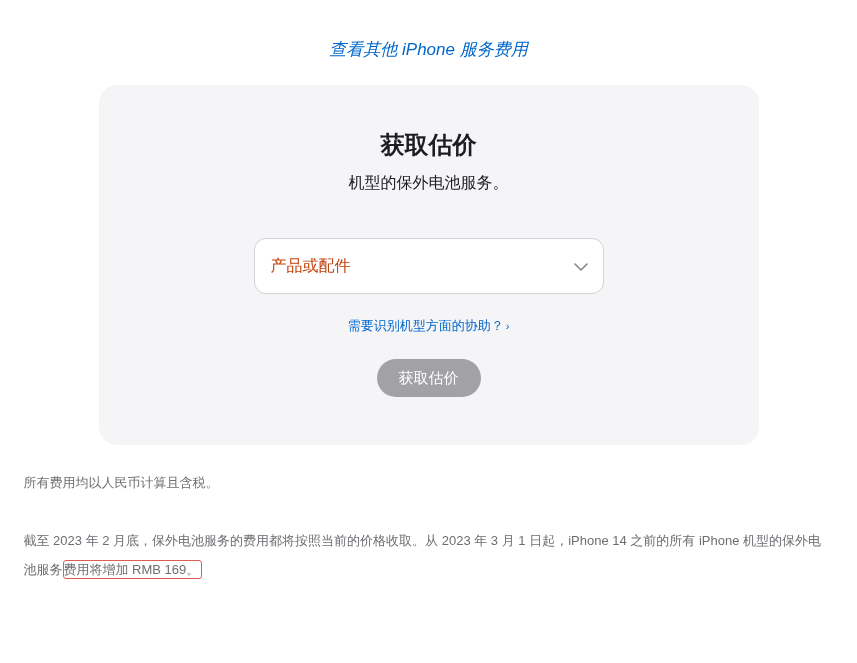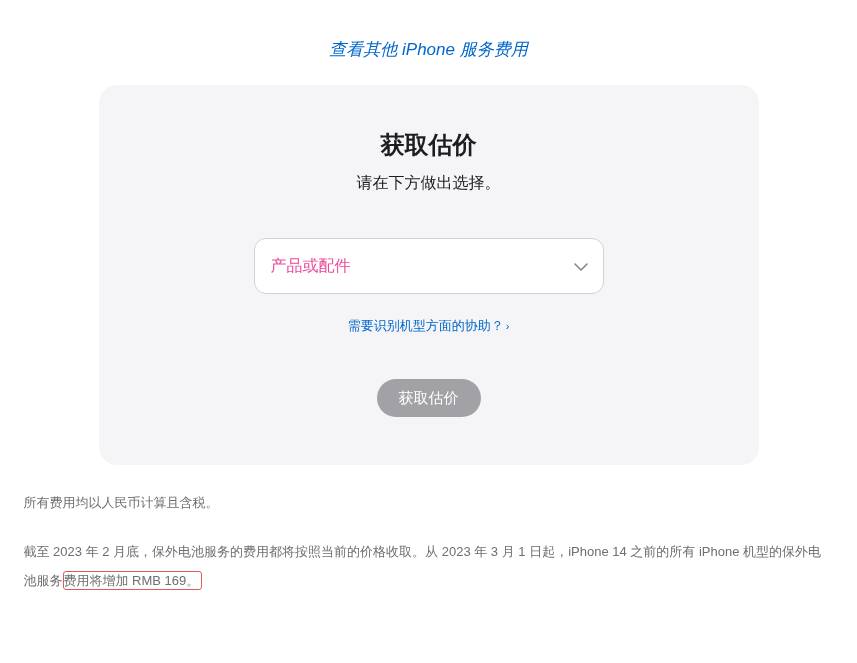--- a/index.html
+++ b/index.html
@@ -50,38 +50,38 @@
       margin: 0 auto 22px auto;
     }
     .select-field {
       width: 100%;
       height: 56px;
       background: #fff;
       border: 1px solid #d2d2d7;
       border-radius: 12px;
       padding: 0 44px 0 16px;
       font-size: 16px;
-      color: #ec4899;
+      color: #c2410c;
       text-align: left;
       cursor: pointer;
       display: flex;
       align-items: center;
       justify-content: space-between;
     }
     .select-chevron {
       position: absolute;
       right: 16px;
       top: 50%;
       transform: translateY(-50%);
       color: #86868b;
       pointer-events: none;
     }
     .help-link {
       margin-top: 2px;
-      margin-bottom: 44px;
+      margin-bottom: 24px;
     }
     .help-link a {
       color: #0066cc;
       text-decoration: none;
       font-size: 13px;
     }
     .help-link .chevron-right {
       display: inline-block;
       margin-left: 2px;
       font-size: 11px;
@@ -99,21 +99,21 @@
     }
     .footer-text {
       width: 830px;
       margin: 28px auto 0 auto;
       padding: 0 10px;
     }
     .footer-line1 {
       font-size: 13px;
       color: #6e6e73;
       line-height: 1.5;
-      margin-bottom: 24px;
+      margin-bottom: 33px;
     }
     .footer-line2 {
       font-size: 13px;
       color: #6e6e73;
       line-height: 2.3;
     }
     .highlight-box {
       display: inline;
       border: 1px solid #e05a5a;
       border-radius: 3px;
@@ -122,21 +122,21 @@
   </style>
 </head>
 <body>
 
 <div class="top-link">
   <a href="#">查看其他 iPhone 服务费用</a>
 </div>
 
 <div class="card">
   <h2 class="card-title">获取估价</h2>
-  <p class="card-subtitle">请在下方做出选择。</p>
+  <p class="card-subtitle">机型的保外电池服务。</p>
 
   <div class="select-wrapper">
     <div class="select-field">
       <span>产品或配件</span>
     </div>
     <span class="select-chevron">
       <svg width="14" height="8" viewBox="0 0 14 8" fill="none">
           <path d="M1 1L7 7L13 1" stroke="#86868b" stroke-width="1.6" stroke-linecap="round" stroke-linejoin="round"></path>
         </svg>
     </span>

